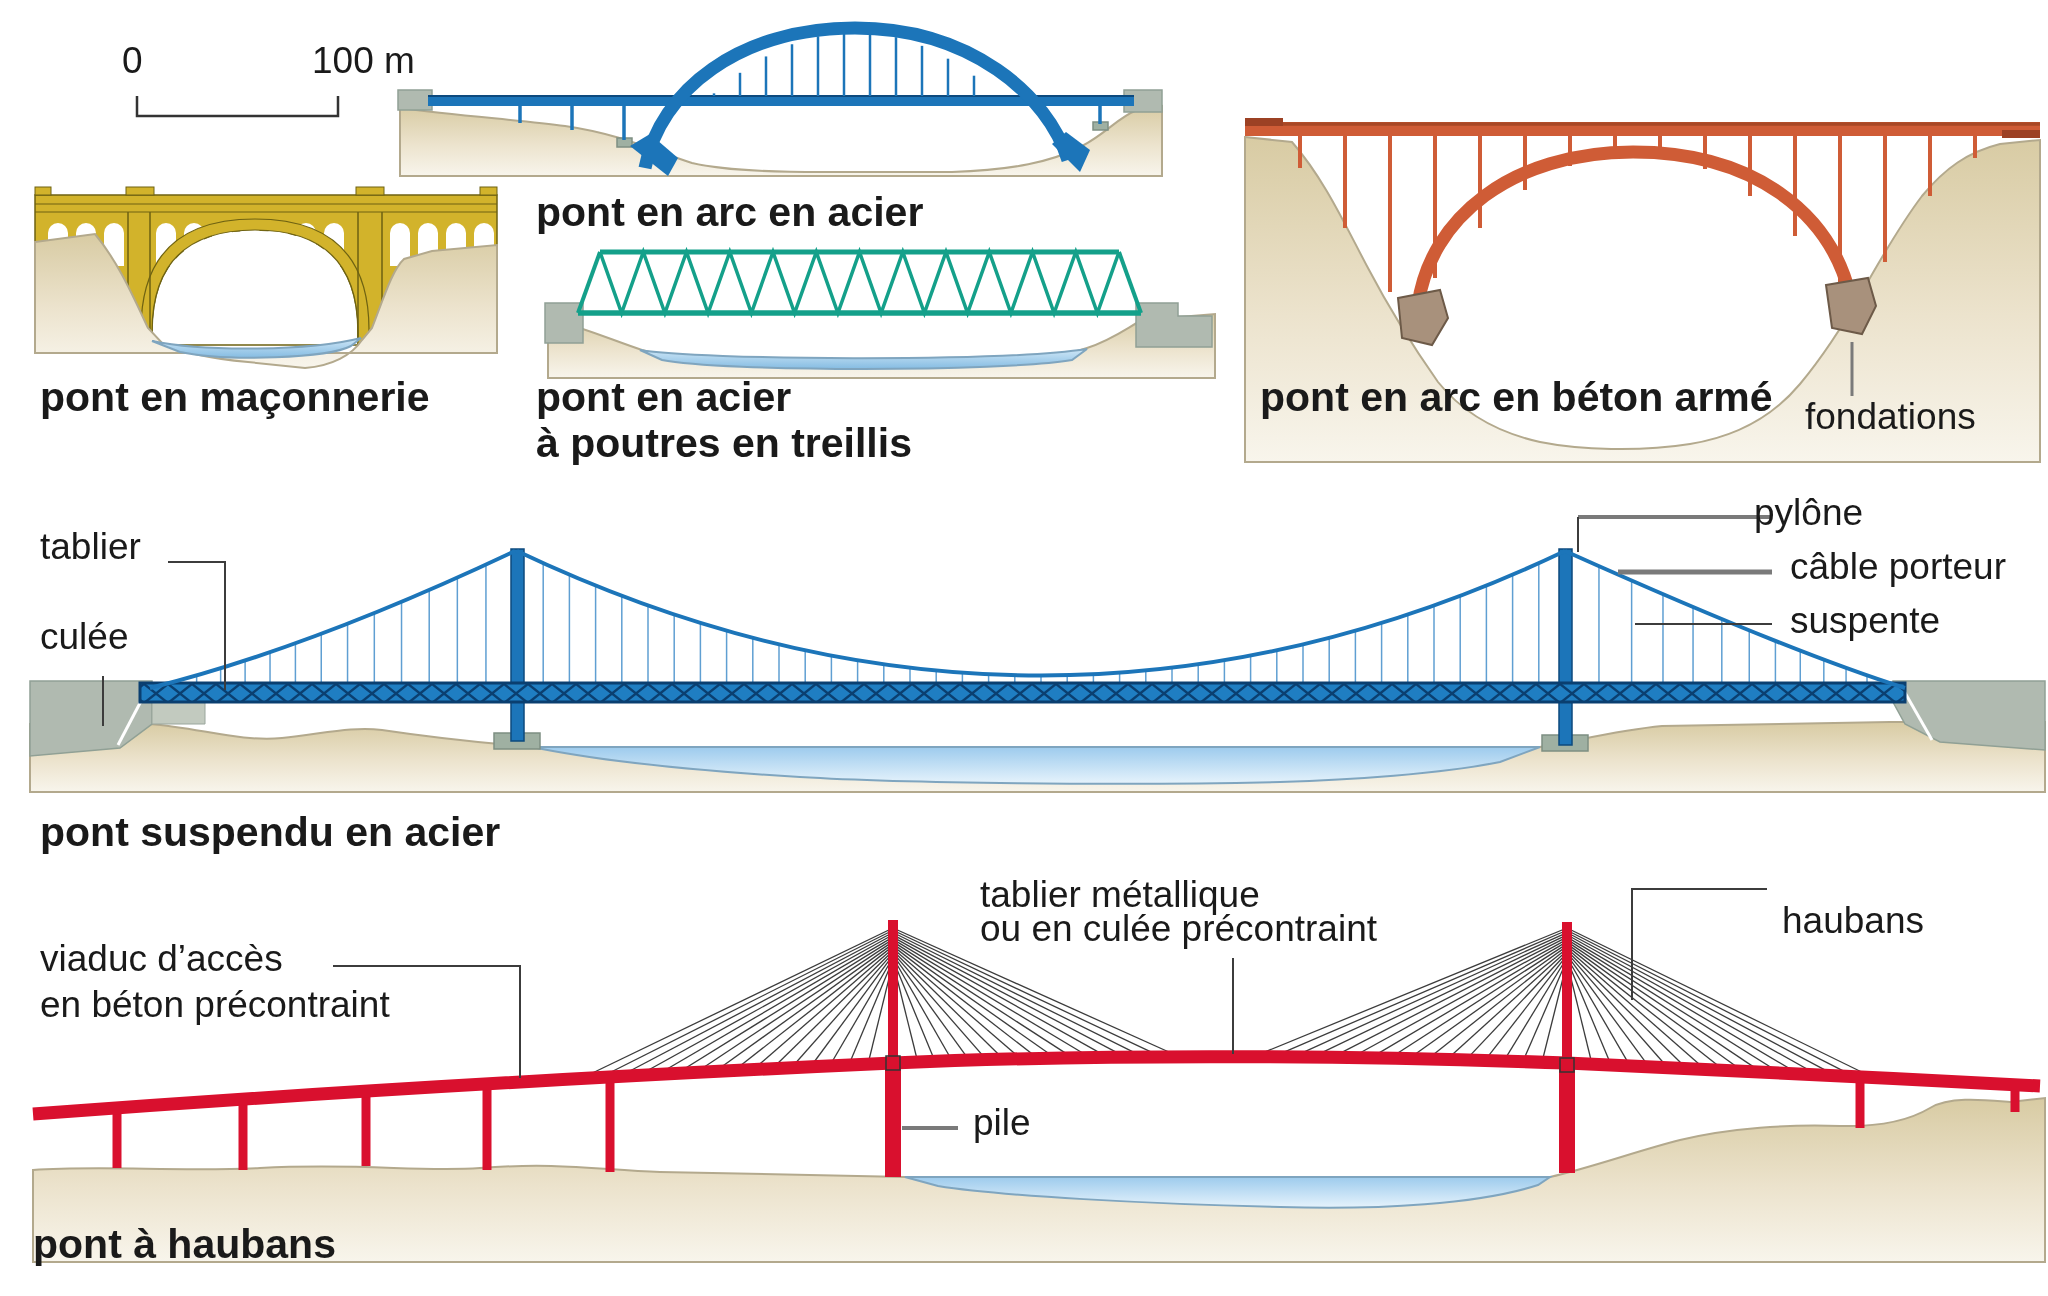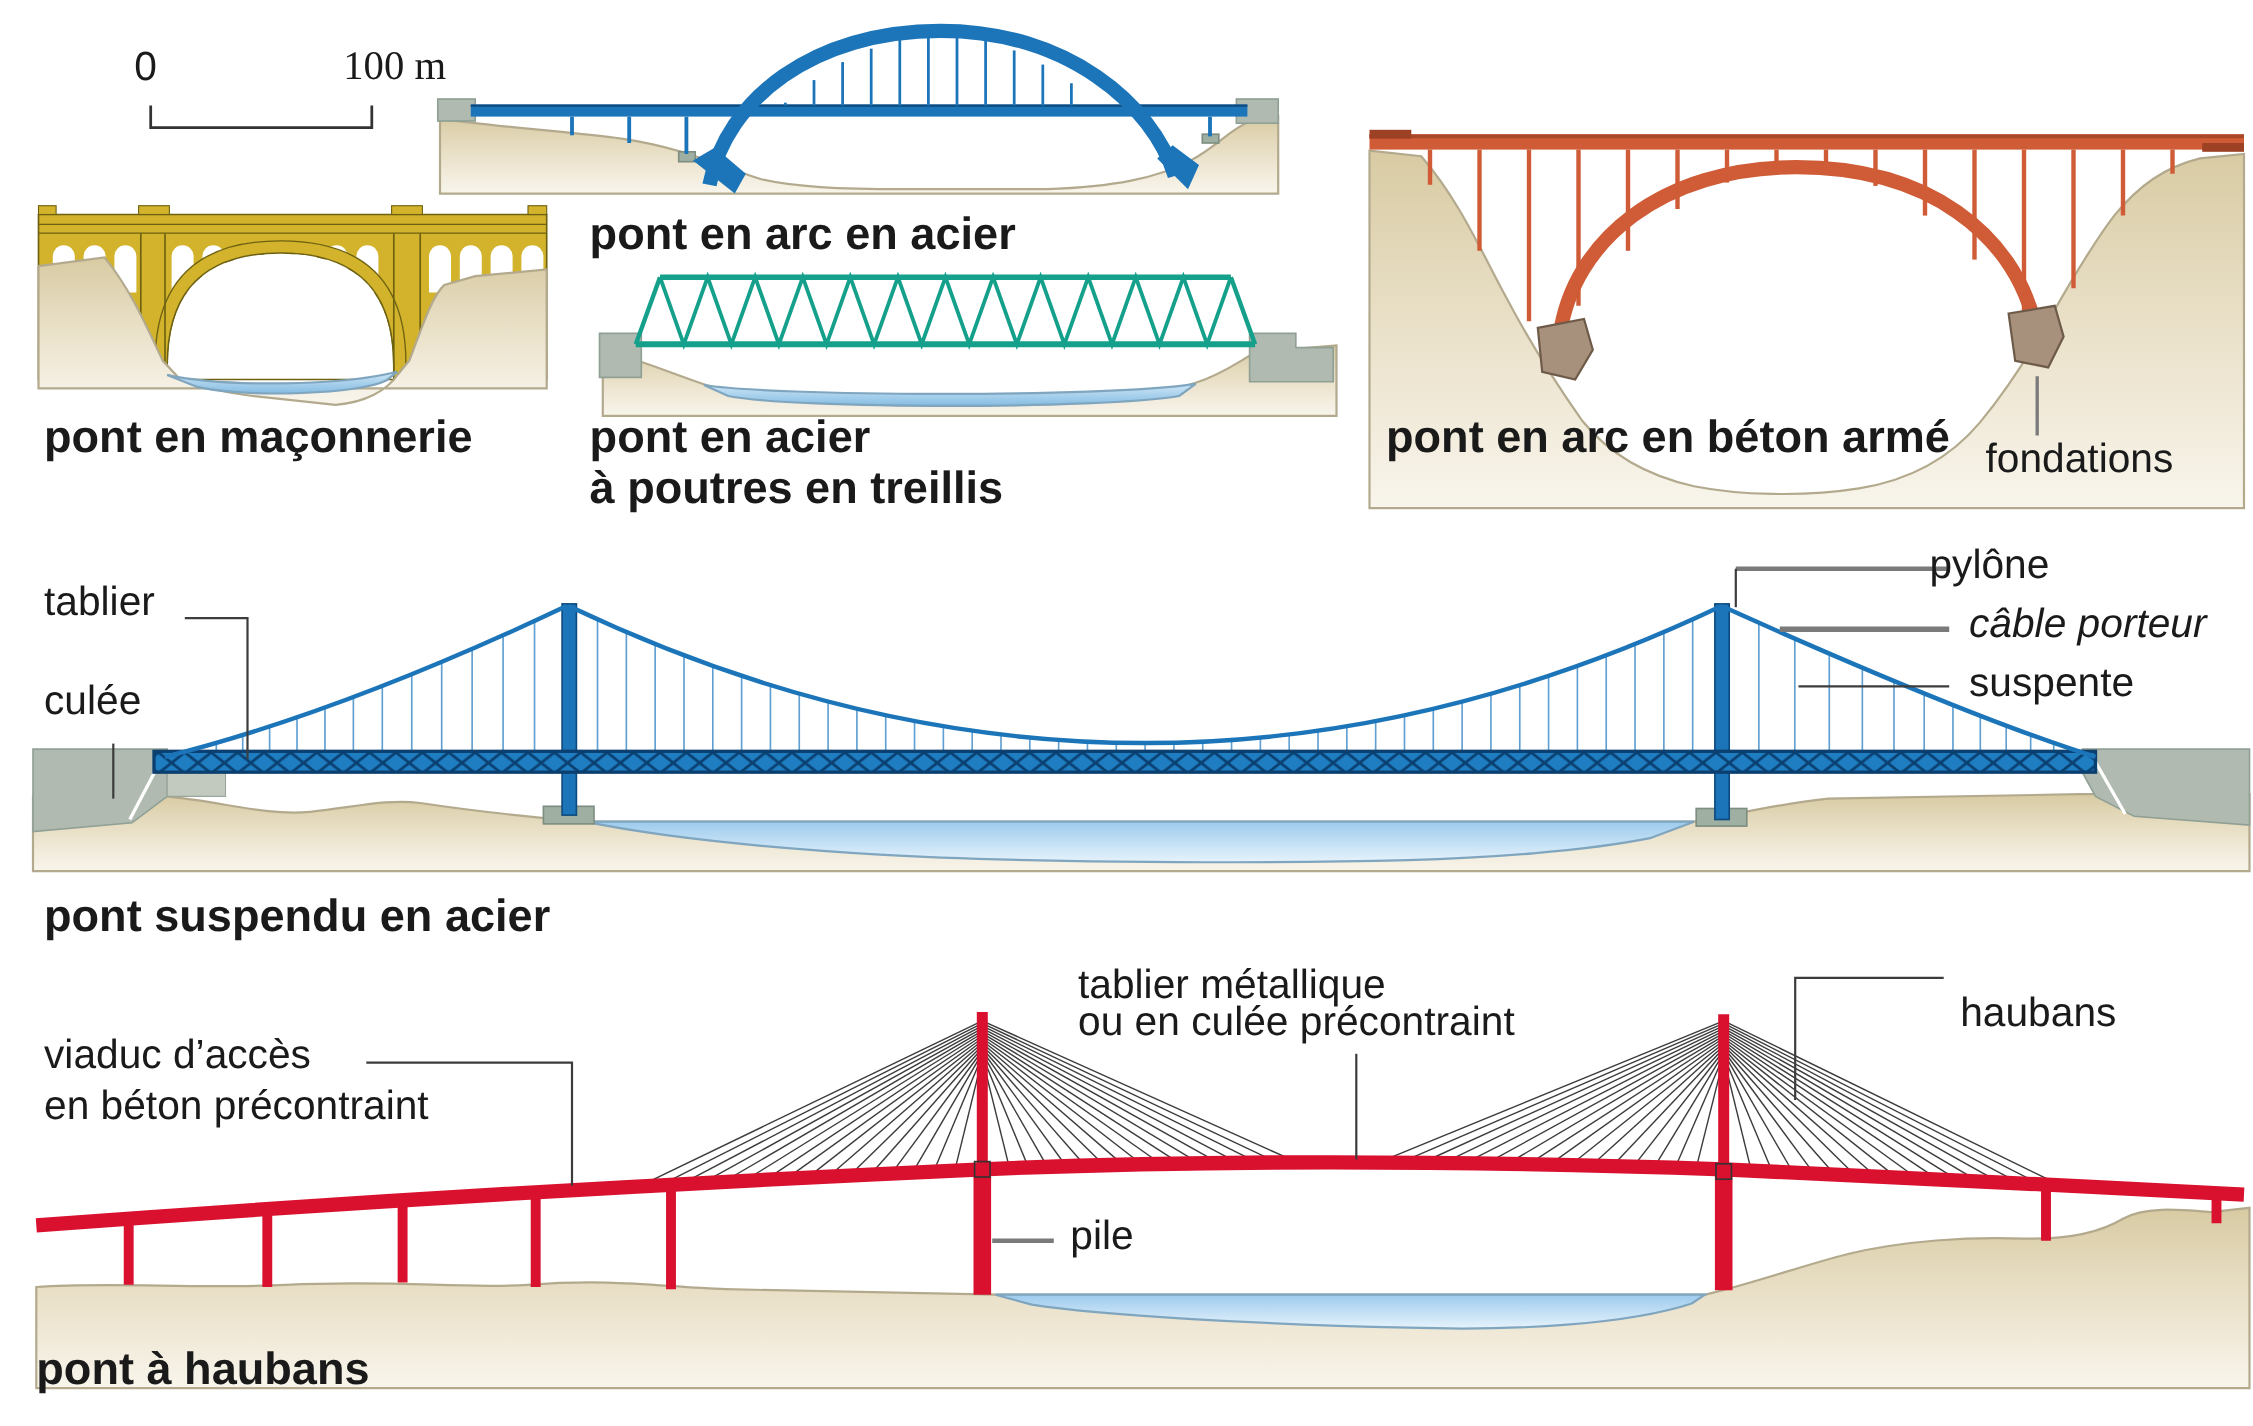--- a/index.html
+++ b/index.html
@@ -333,33 +333,33 @@
     <rect x="886" y="1056" width="14" height="14" fill="none" stroke="#333" stroke-width="1.5"></rect>
     <rect x="1560" y="1058" width="14" height="14" fill="none" stroke="#333" stroke-width="1.5"></rect>
     <path class="lead" d="M333,966 L520,966 L520,1078"></path>
     <path class="lead" d="M1233,958 L1233,1054"></path>
     <path class="lead" d="M1767,889 L1632,889 L1632,1000"></path>
     <line class="lead-gray" stroke-width="4" x1="902" y1="1128" x2="958" y2="1128"></line>
   </g>
 </svg>
 
 <div class="lab" style="left:122px;top:42px;">0</div>
-<div class="lab" style="left:312px;top:42px;font-family:Liberation Serif, serif;">100 m</div>
+<div class="lab" style="left:312px;top:42px;">100 m</div>
 
 <div class="cap" style="left:40px;top:375px;">pont en maçonnerie</div>
 <div class="cap" style="left:536px;top:190px;">pont en arc en acier</div>
 <div class="cap" style="left:536px;top:375px;">pont en acier</div>
 <div class="cap" style="left:536px;top:421px;">à poutres en treillis</div>
 <div class="cap" style="left:1260px;top:375px;">pont en arc en béton armé</div>
 <div class="lab" style="left:1805px;top:398px;">fondations</div>
 
 <div class="lab" style="left:40px;top:528px;">tablier</div>
 <div class="lab" style="left:40px;top:618px;">culée</div>
 <div class="lab" style="left:1754px;top:494px;">pylône</div>
-<div class="lab" style="left:1790px;top:548px;font-style:italic;">câble porteur</div>
+<div class="lab" style="left:1790px;top:548px;">câble porteur</div>
 <div class="lab" style="left:1790px;top:602px;text-align:right;">suspente</div>
 <div class="cap" style="left:40px;top:810px;">pont suspendu en acier</div>
 
 <div class="lab" style="left:40px;top:940px;">viaduc d’accès</div>
 <div class="lab" style="left:40px;top:986px;">en béton précontraint</div>
 <div class="lab" style="left:980px;top:864px;margin-top:12px;">tablier métallique</div>
 <div class="lab" style="left:980px;top:910px;">ou en culée précontraint</div>
 <div class="lab" style="left:1782px;top:862px;margin-top:40px;">haubans</div>
 <div class="lab" style="left:973px;top:1104px;">pile</div>
 <div class="cap" style="left:33px;top:1222px;">pont à haubans</div>

